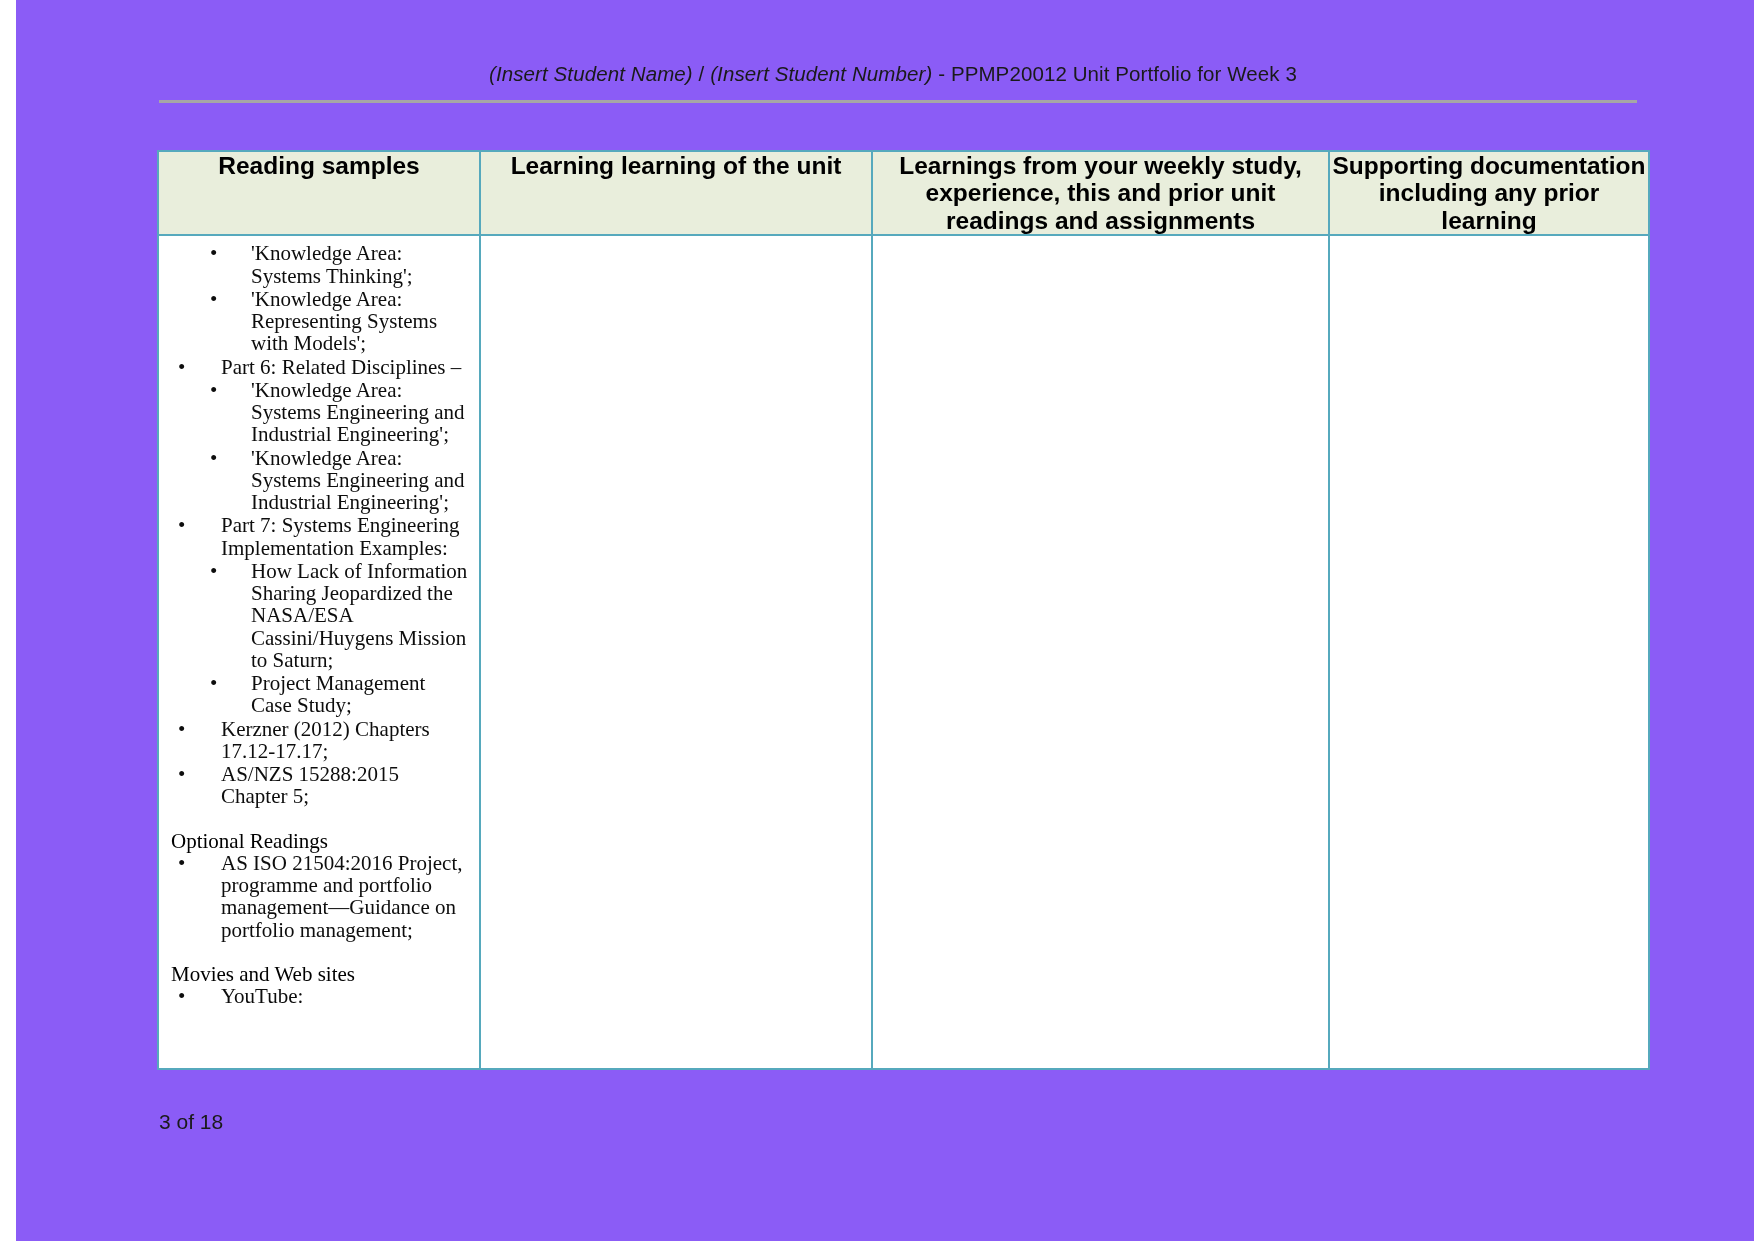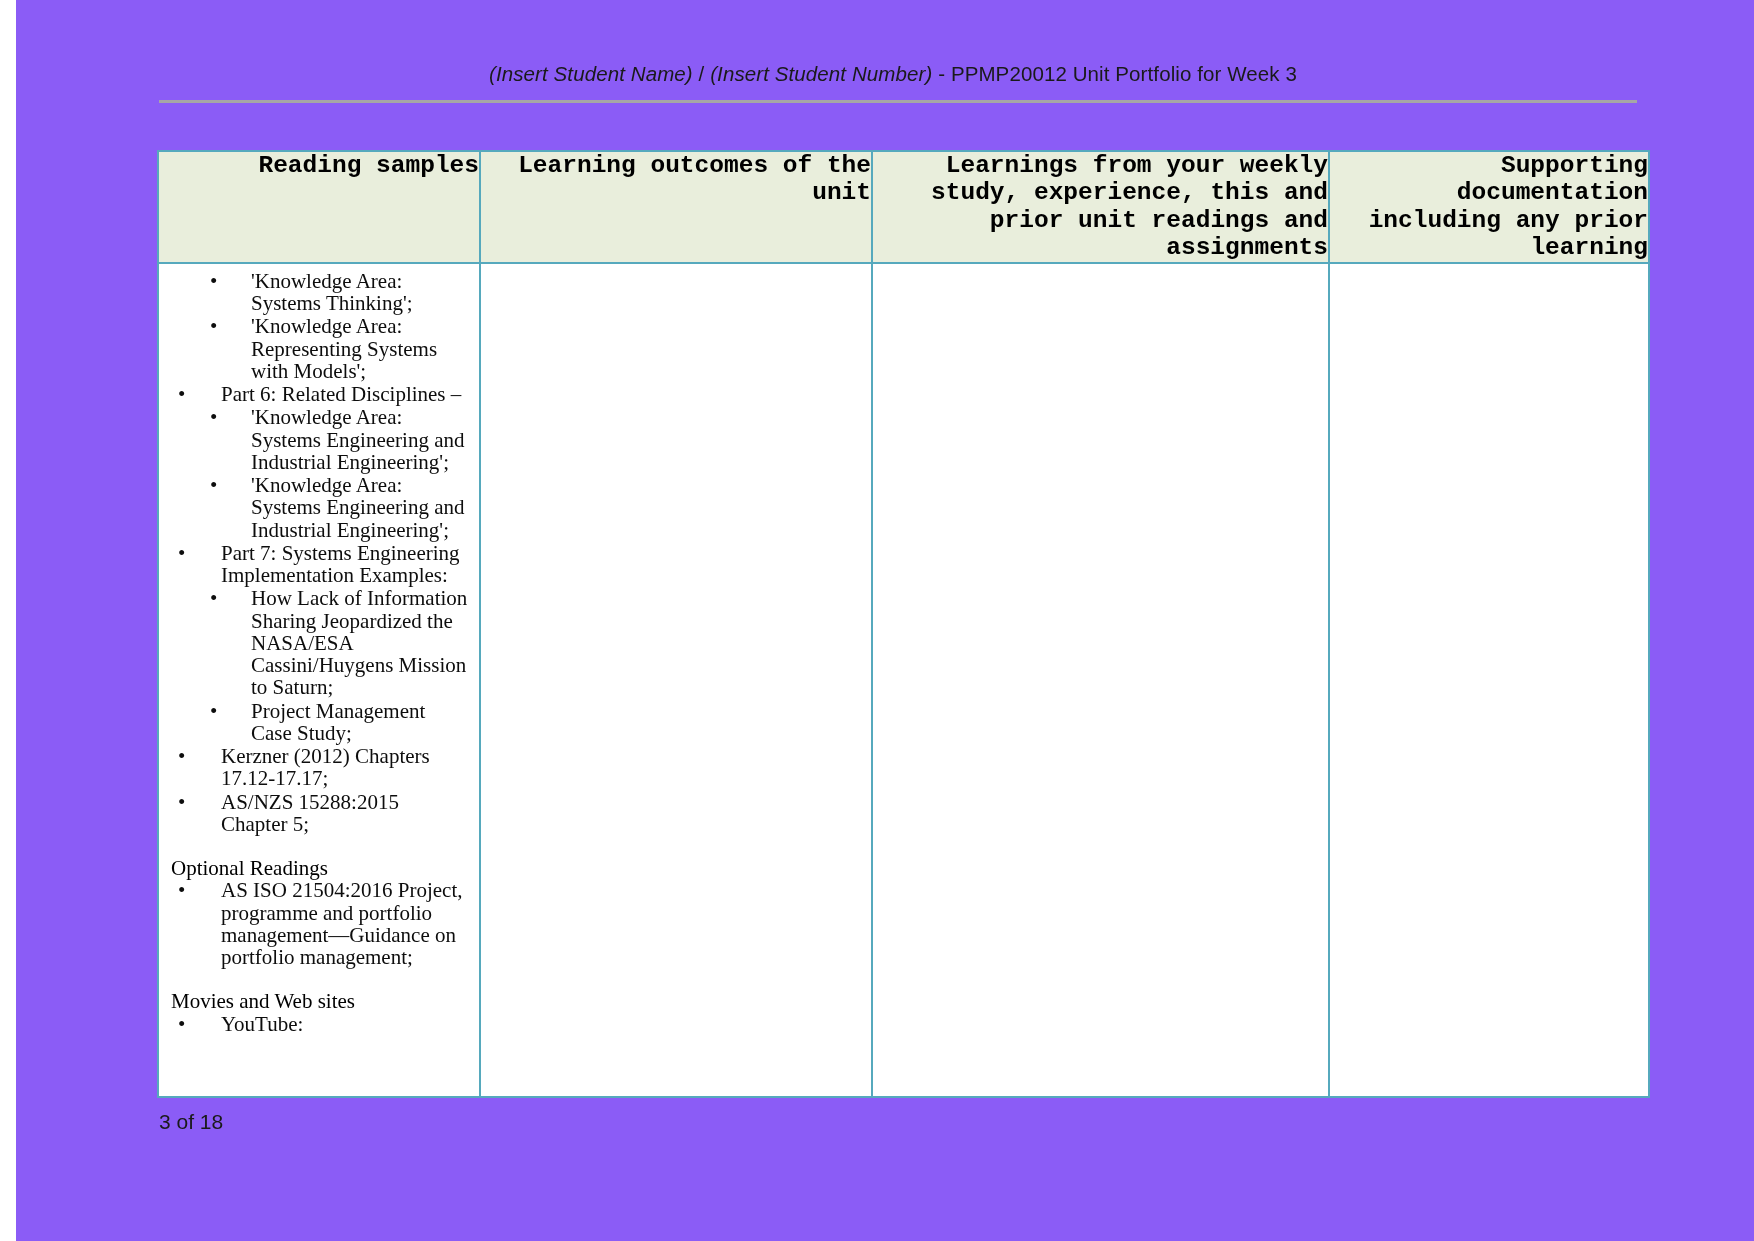--- a/index.html
+++ b/index.html
@@ -66,26 +66,25 @@
   .col2 { width: 392px; }
   .col3 { width: 457px; }
   .col4 { width: 320px; }
 
   .hdr-cell {
     background: #e9eedc;
     padding: 8px 11px 14px 11px;
     height: 80px;
   }
   .hdr-cell .hdr-text {
-    font-family: Liberation Mono, monospace;
+    font-family: Liberation Sans, sans-serif;
     font-weight: bold;
     font-size: 24.5px;
     line-height: 1.12;
     color: #000000;
-    text-align: right;
   }
 
   .body-cell {
     background: #ffffff;
     height: 826px;
     padding: 0;
   }
   .body-cell.c1 {
     padding: 6px 10px 0 10px;
   }
@@ -161,21 +160,21 @@
         <col class="col2">
         <col class="col3">
         <col class="col4">
     </colgroup>
     <thead>
       <tr>
         <th class="hdr-cell">
           <div class="hdr-text">Reading samples</div>
         </th>
         <th class="hdr-cell">
-          <div class="hdr-text">Learning outcomes of the unit</div>
+          <div class="hdr-text">Learning learning of the unit</div>
         </th>
         <th class="hdr-cell">
           <div class="hdr-text">Learnings from your weekly study, experience, this and prior unit readings and assignments</div>
         </th>
         <th class="hdr-cell">
           <div class="hdr-text">Supporting documentation including any prior learning</div>
         </th>
       </tr>
     </thead>
     <tbody>

